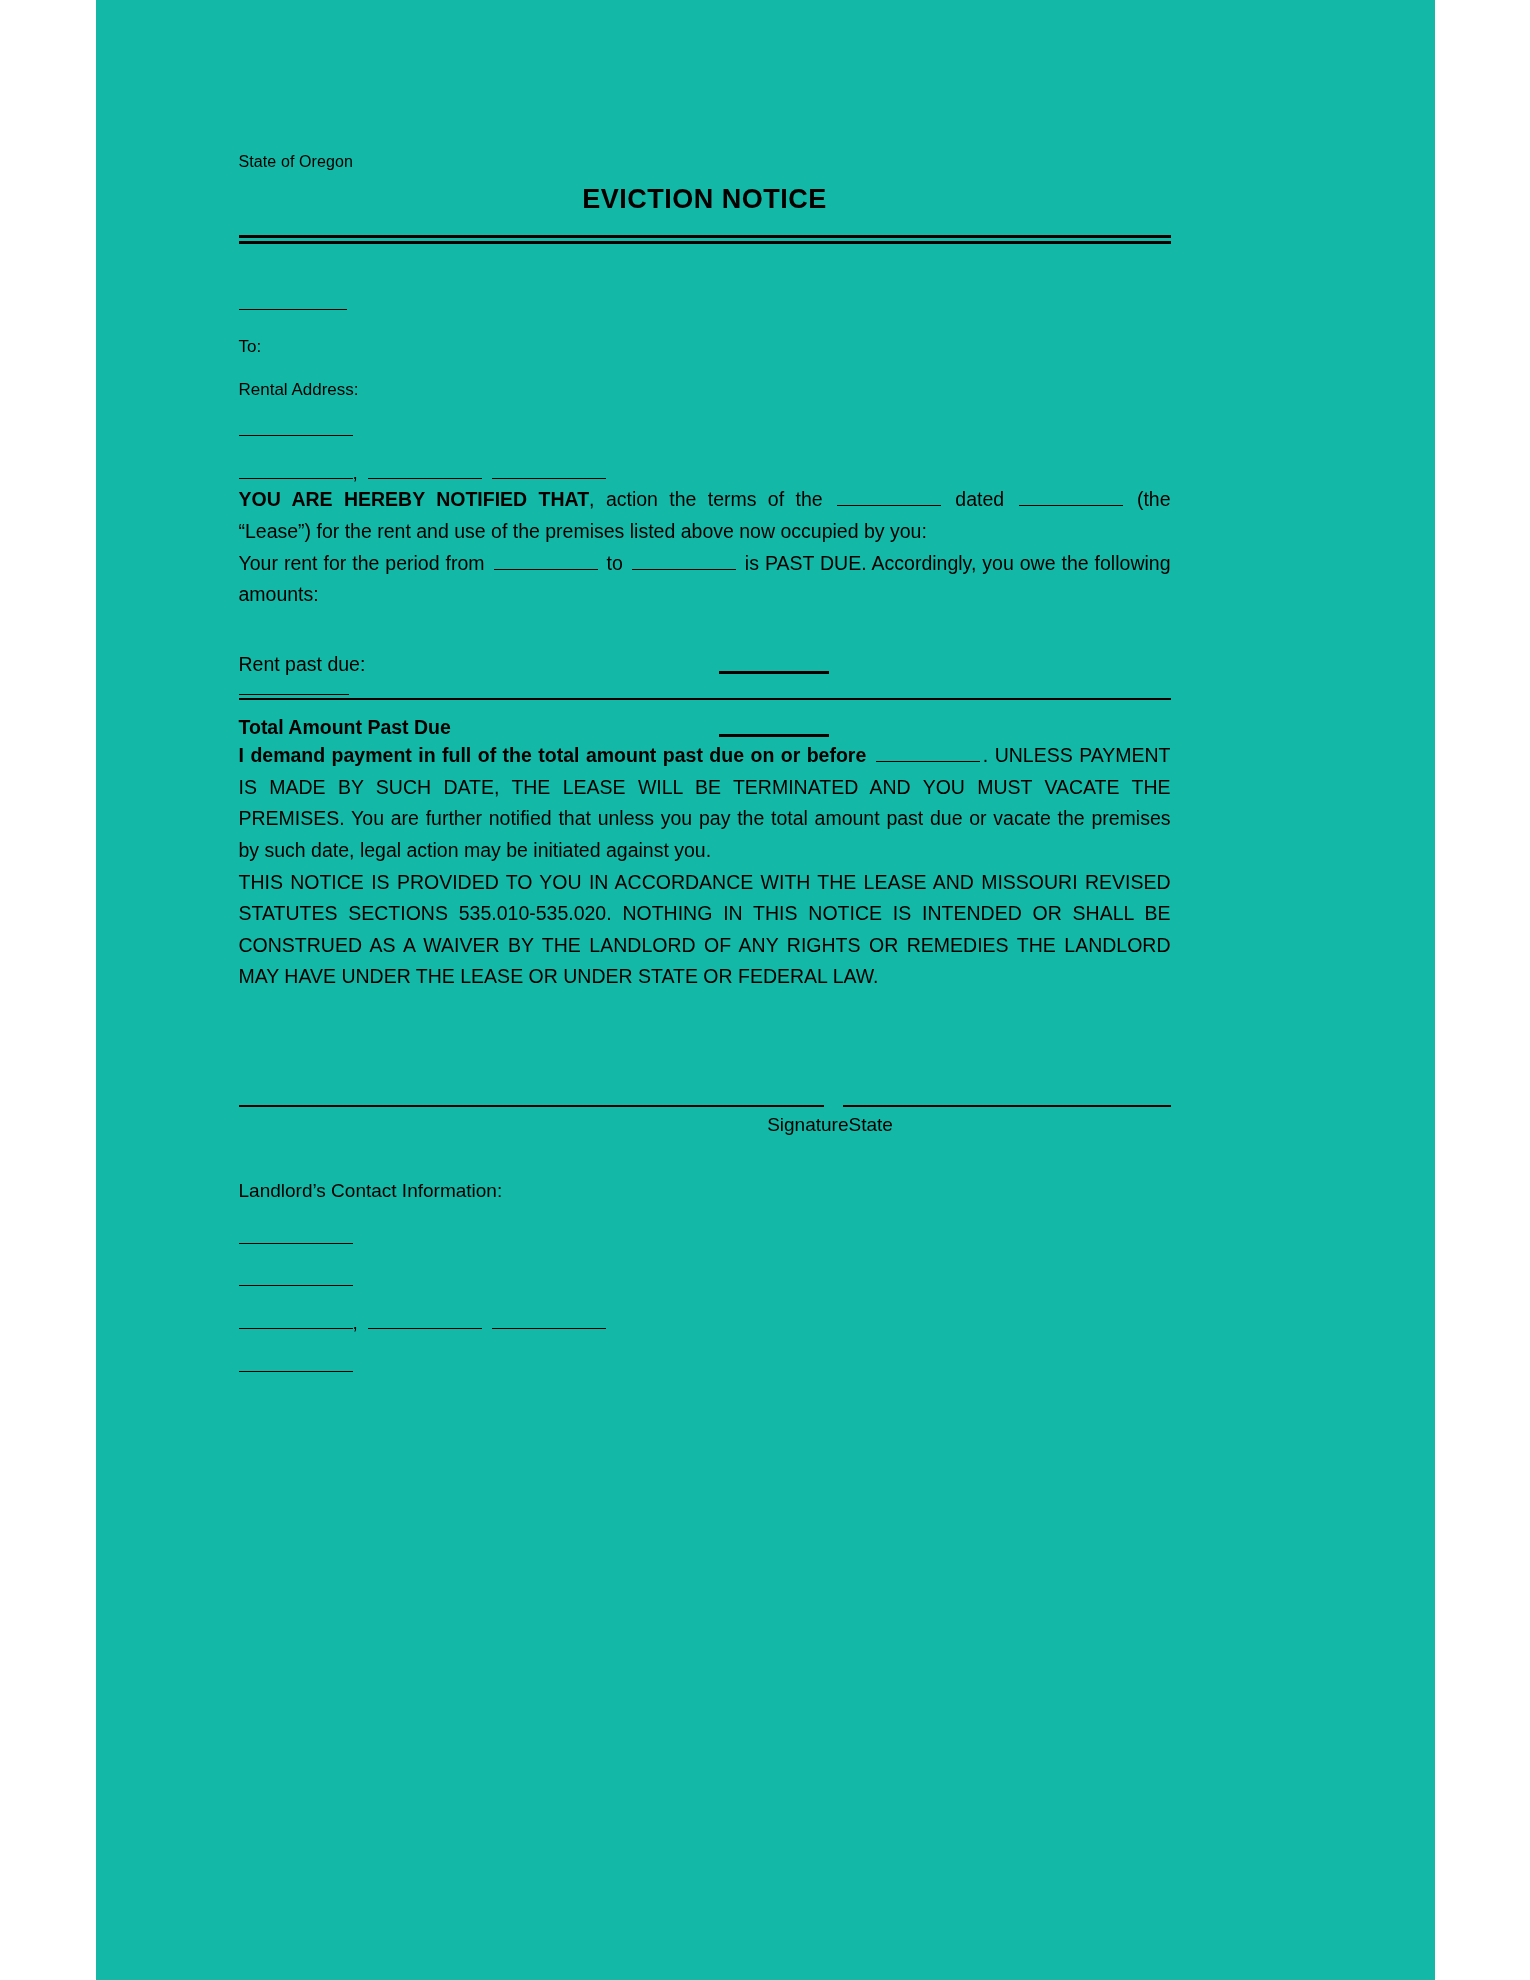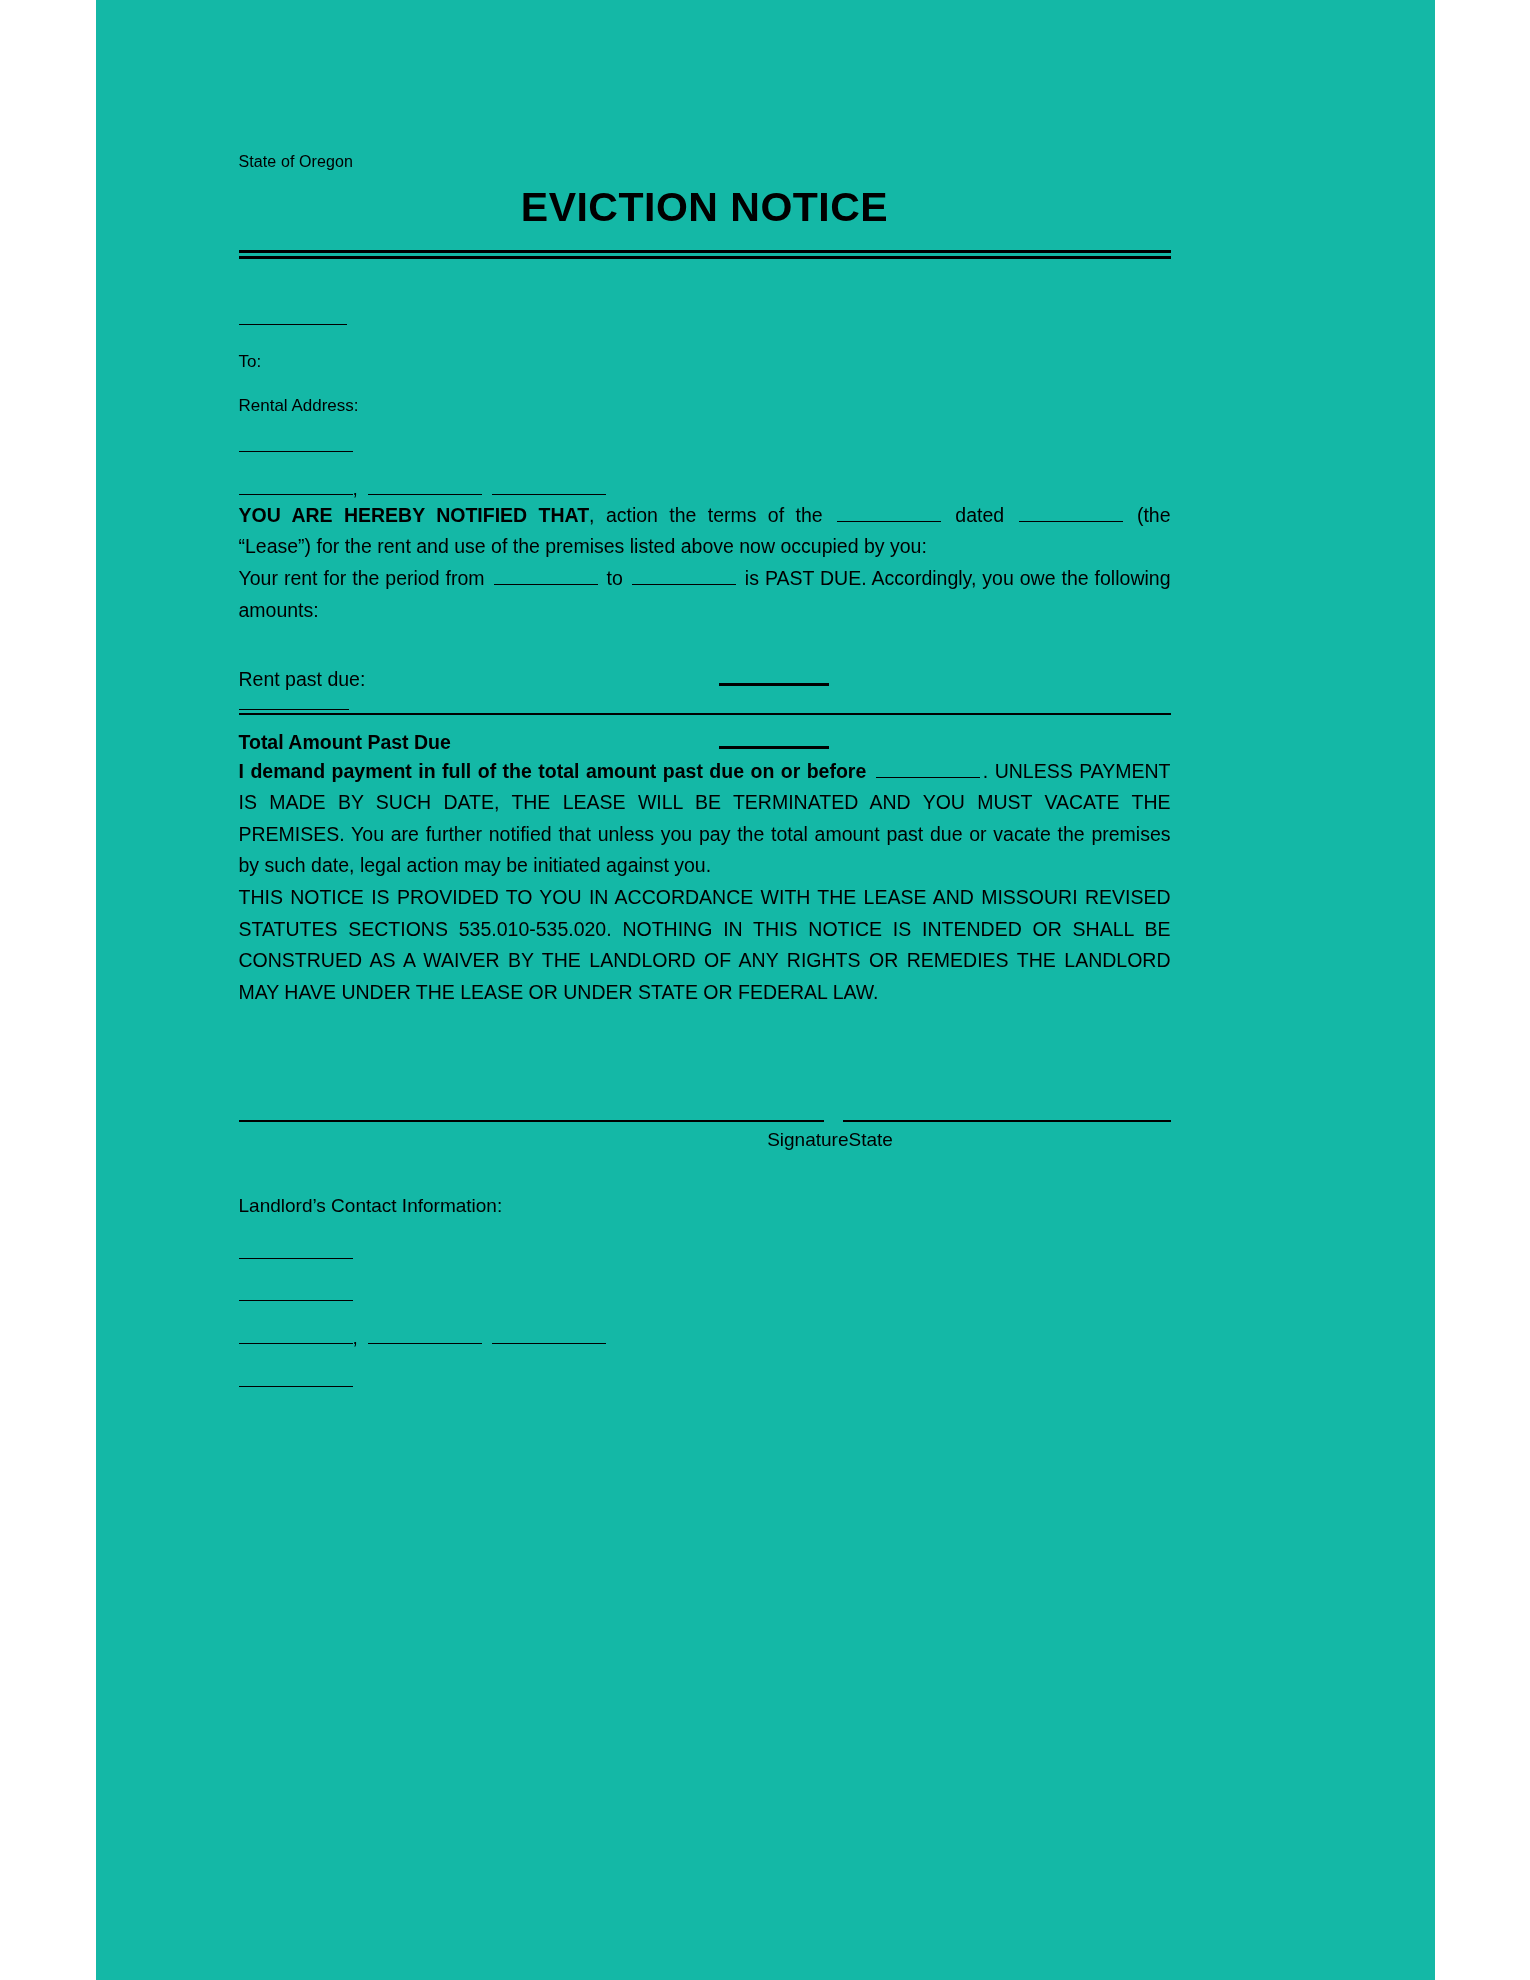--- a/index.html
+++ b/index.html
@@ -28,21 +28,21 @@
 
   
   .state-line {
     font-size: 16px;
     line-height: 1.2;
     margin-top: 152px;
     letter-spacing: 0.1px;
   }
   .doc-title {
     text-align: center;
-    font-size: 41px;
+    font-size: 27px;
     font-weight: bold;
     letter-spacing: 0.5px;
     margin-top: 14px;
     line-height: 1.1;
   }
   .double-rule {
     margin-top: 20px;
     border-top: 3px solid #000;
     border-bottom: 3px solid #000;
     height: 3px;
@@ -91,21 +91,21 @@
   .para-statute { margin-top: 40px; }
   b.strong { font-weight: bold; }
 
   
   .amounts {
     margin-top: 40px;
     position: relative;
   }
   .amt-row {
     display: flex;
-    align-items: flex-start;
+    align-items: center;
     font-size: 19.5px;
     line-height: 1.35;
   }
   .amt-label { width: 480px; }
   .amt-label.total { font-weight: bold; }
   .amt-fill {
     width: 110px;
     border-bottom: 3px solid #000;
     height: 17px;
     margin-left: 0;

